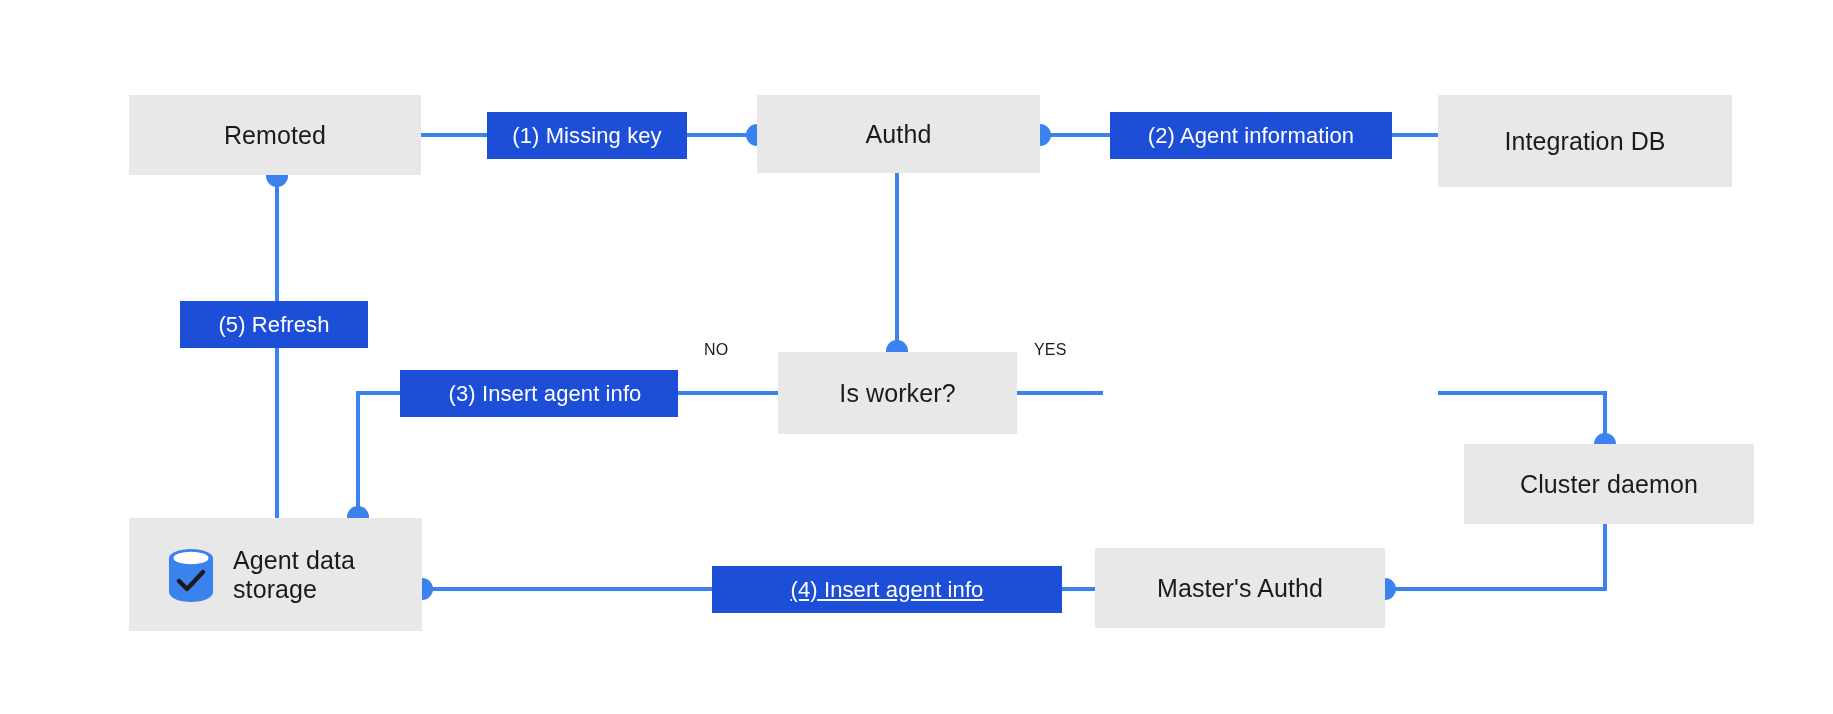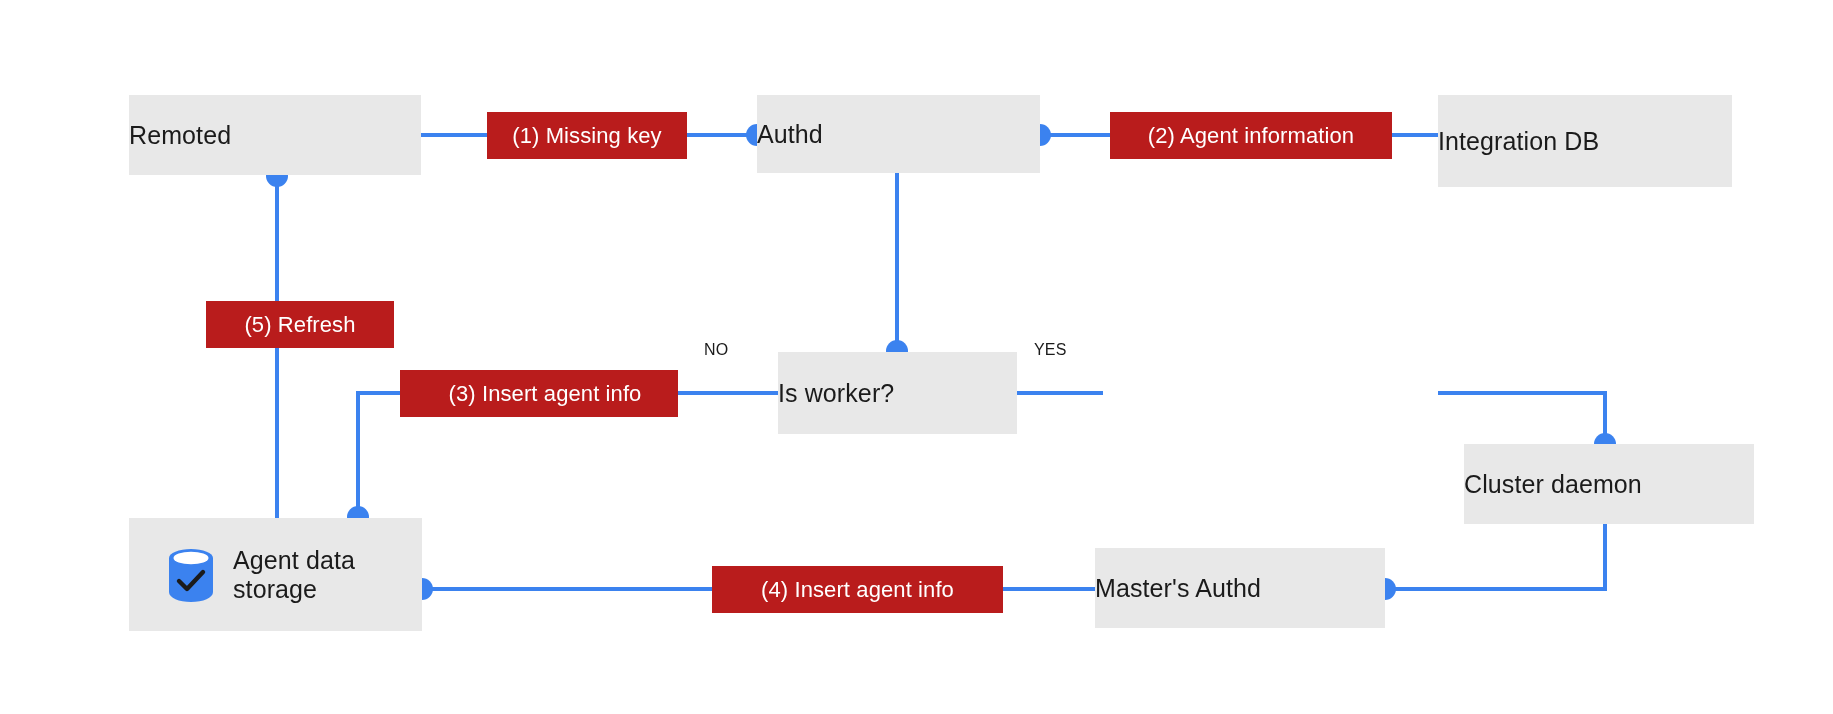--- a/index.html
+++ b/index.html
@@ -27,20 +27,21 @@
     height: 714px;
     z-index: 1;
     pointer-events: none;
   }
   
   .node {
     position: absolute;
     background: #e8e8e8;
     display: flex;
     align-items: center;
+    justify-content: center;
     box-sizing: border-box;
     z-index: 2;
   }
   .node-label {
     color: #1b1b1b;
     font-size: 25px;
     font-weight: 400;
     line-height: 1.15;
     text-align: center;
     letter-spacing: 0.1px;
@@ -57,21 +58,21 @@
   
   .db-icon {
     width: 50px;
     height: 58px;
     flex: 0 0 auto;
     display: block;
   }
   
   .edge-label {
     position: absolute;
-    background: #b91c1c;
+    background: #1d4ed8;
     color: #ffffff;
     font-size: 22px;
     font-weight: 400;
     letter-spacing: 0.1px;
     display: flex;
     align-items: center;
     justify-content: center;
     box-sizing: border-box;
     z-index: 3;
     white-space: nowrap;
@@ -172,30 +173,30 @@
   </div>
 
   <div class="edge-label" style="left:487px; top:112px; width:200px; height:47px;">
     <span>(1) Missing key</span>
   </div>
 
   <div class="edge-label" style="left:1110px; top:112px; width:282px; height:47px;">
     <span>(2) Agent information</span>
   </div>
 
-  <div class="edge-label" style="left:180px; top:301px; width:188px; height:47px;margin-left:26px;">
+  <div class="edge-label" style="left:180px; top:301px; width:188px; height:47px;">
     <span>(5) Refresh</span>
   </div>
 
   <div class="edge-label" style="left:400px; top:370px; width:278px; height:47px;padding-left:12px;">
     <span>(3) Insert agent info</span>
   </div>
 
 
-  <div class="edge-label" style="left:712px; top:566px; width:291px; height:47px;">
+  <div class="edge-label" style="left:712px; top:566px; width:350px; height:47px;text-decoration:underline;">
     <span>(4) Insert agent info</span>
   </div>
 
   <div class="branch-label" style="left:700px; top:341px;">
     <span>NO</span>
   </div>
 
   <div class="branch-label" style="left:1030px; top:341px;">
     <span>YES</span>
   </div>

